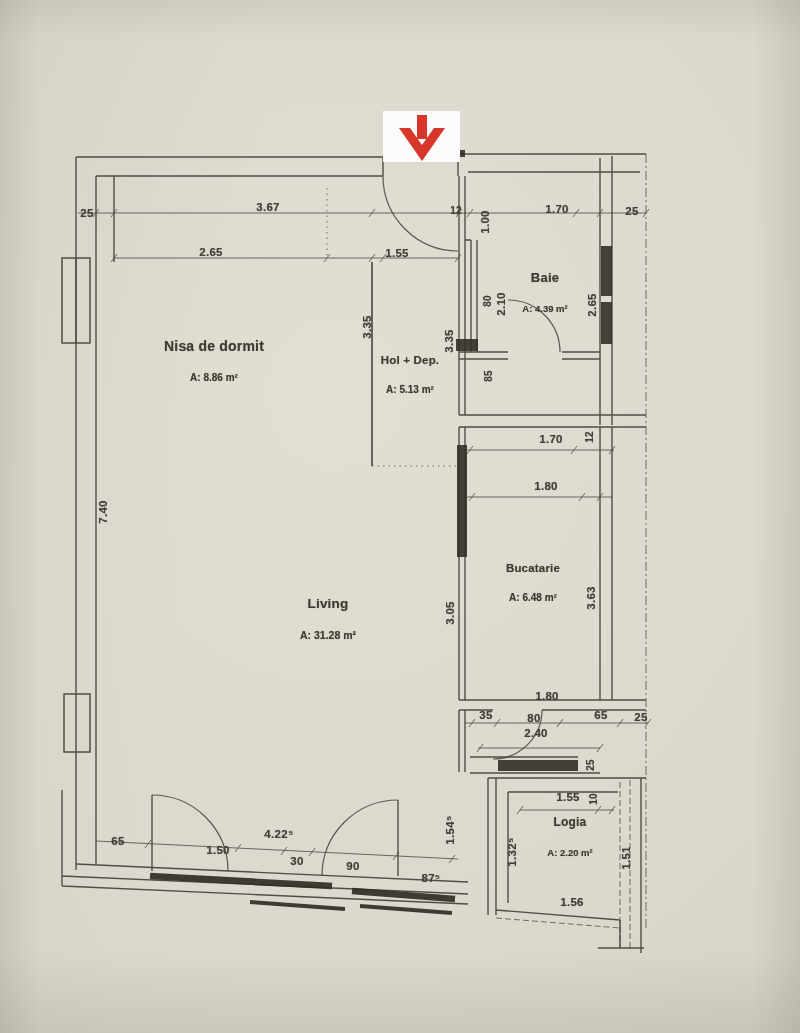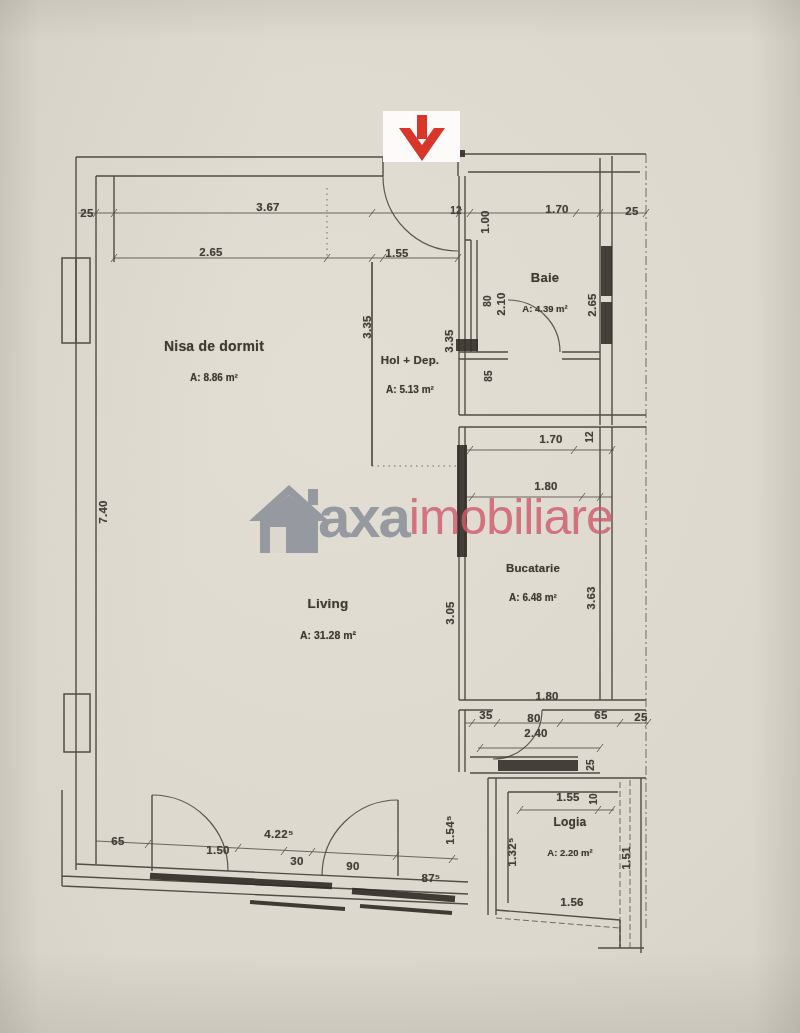--- a/index.html
+++ b/index.html
@@ -121,32 +121,20 @@
       <path d="M360,906 L452,913" stroke-width="4"></path>
     </g>
   </svg>
 
   <svg class="arrowbox" width="78" height="54" viewBox="0 0 78 54">
     <rect x="0" y="0" width="77" height="51" fill="#fcfbf9"></rect>
     <rect x="34" y="4" width="10" height="24" fill="#d8362b"></rect>
     <polygon points="16,17 27,17 39,34 51,17 62,17 39,50" fill="#d8362b"></polygon>
   </svg>
 
-  <div class="wm">
-    <svg width="86" height="76" viewBox="0 0 86 76">
-      <g fill="#868b96">
-        <polygon points="3,42 43,6 83,42 72,42 43,16 14,42"></polygon>
-        <rect x="62" y="10" width="10" height="16"></rect>
-        <polygon points="14,40 43,16 72,40 72,74 14,74"></polygon>
-      </g>
-      <rect x="24" y="48" width="16" height="26" fill="#dcd8cd"></rect>
-    </svg>
-    <span class="wm-text wm-gray">axa</span>
-    <span class="wm-text wm-red">imobiliare</span>
-  </div>
 
   <div class="room" style="left:214px;top:360px">
     <div class="rname">Nisa de dormit</div>
     <div class="rarea">A: 8.86 m²</div>
   </div>
   <div class="room" style="left:410px;top:374px">
     <div class="rname" style="font-size:11.5px">Hol + Dep.</div>
     <div class="rarea">A: 5.13 m²</div>
   </div>
   <div class="room" style="left:545px;top:292px">

